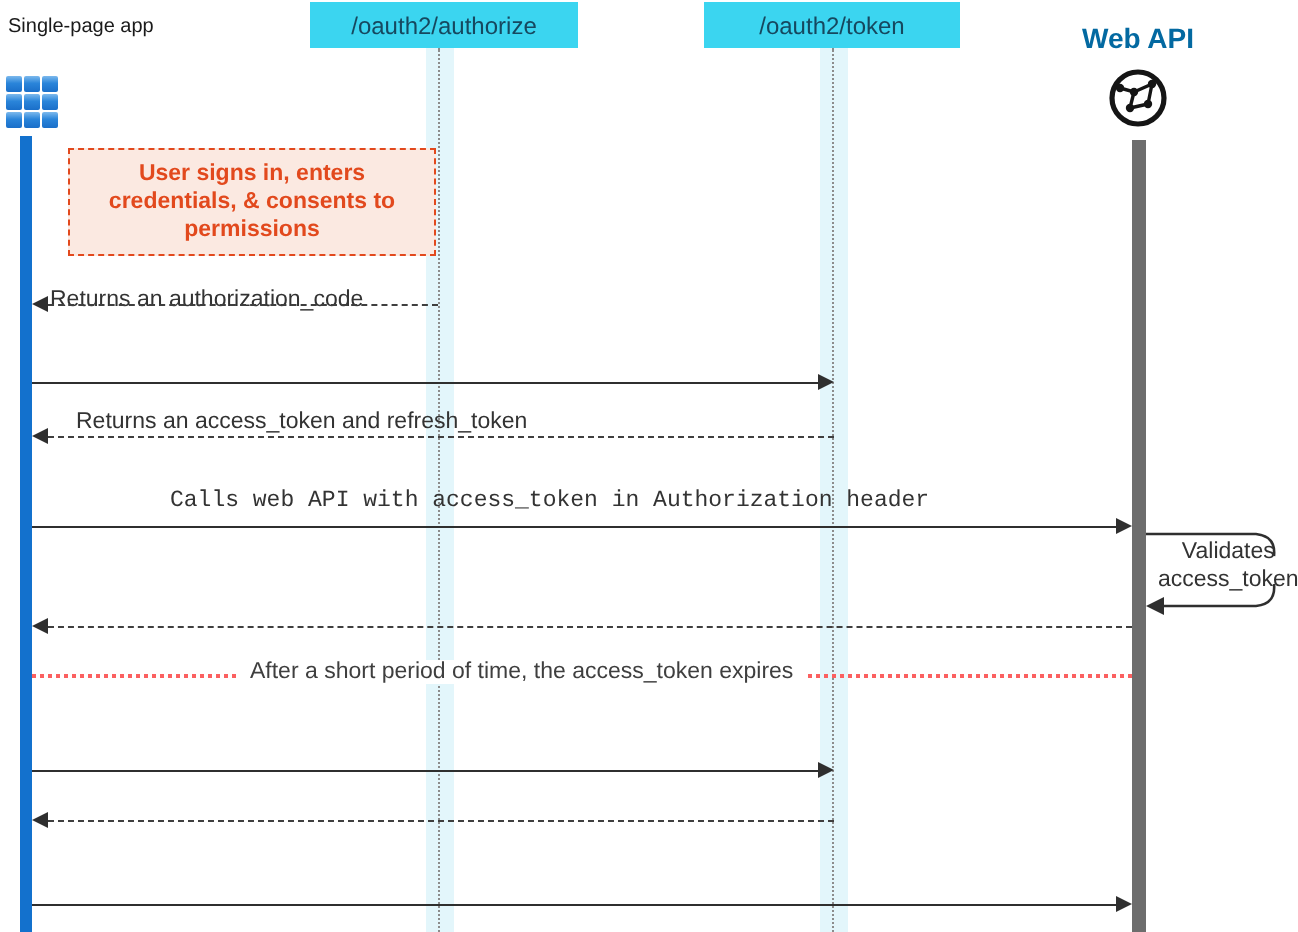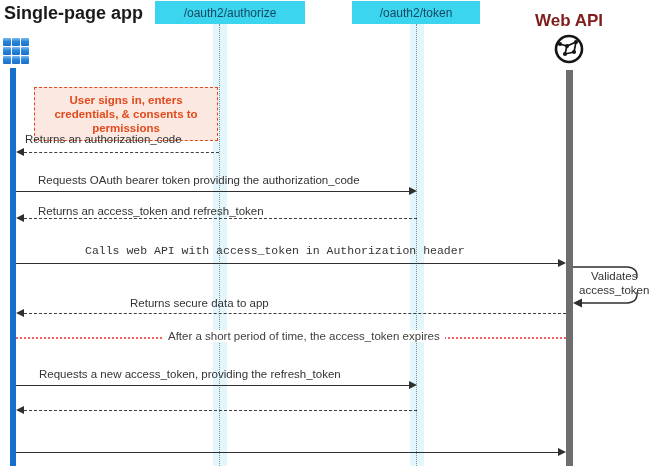--- a/index.html
+++ b/index.html
@@ -3,52 +3,52 @@
 <meta charset="utf-8">
 <style>
   * { margin:0; padding:0; box-sizing:border-box; }
   html,body { background:#fff; }
   body { font-family:"Liberation Sans", sans-serif; }
   .diagram { position:relative; width:649px; height:466px; background:#fff; overflow:hidden;
              font-size:11.5px; color:#333; }
   .abs { position:absolute; }
 
   
-  .spa-title { left:4px; top:6px; font-weight:bold; font-size:18px; line-height:15px; color:#1a1a1a; }
+  .spa-title { left:4px; top:6px; font-weight:normal; font-size:10px; line-height:15px; color:#1a1a1a; }
   .grid-icon { left:3px; top:38px; width:26px; height:26px; display:grid;
                grid-template-columns:repeat(3,1fr); grid-template-rows:repeat(3,1fr); gap:1.5px; }
   .grid-icon span { background:linear-gradient(180deg,#7cb9ed 0%,#2a85da 45%,#1a6fc9 100%); border-radius:1px; }
 
   .ep-box { top:1px; height:23px; background:#3bd5f0; color:#16485f; display:flex;
             align-items:center; justify-content:center; font-size:12px; }
-  .ep-authorize { left:155px; width:150px; }
+  .ep-authorize { left:155px; width:134px; }
   .ep-token     { left:352px; width:128px; }
 
   .webapi-title { left:529px; top:11px; width:80px; text-align:center; font-weight:bold;
-                  font-size:17px; color:#7f1d1d; }
+                  font-size:14px; color:#0369a1; }
   .globe { left:553px; top:33px; }
 
   
   .band { top:24px; height:442px; width:14px; background:#e3f6fb; }
   .band-authorize { left:213px; }
   .band-token     { left:410px; }
   .dotline { top:24px; height:442px; width:0; border-left:1px dotted #8c8c8c; }
   .dot-authorize { left:219px; }
   .dot-token     { left:416px; }
   .spa-bar { left:10px; top:68px; width:6px; height:398px; background:#1371cd; }
   .api-bar { left:566px; top:70px; width:7px; height:396px; background:#6d6d6d; }
 
   
   .note-signin { left:34px; top:74px; width:184px; height:54px; background:#fbe9e1;
                  border:1px dashed #e2491d; color:#e2491d; font-weight:600; text-align:center;
-                 padding:5px 8px 0; line-height:14px;margin-top:13px; }
+                 padding:5px 8px 0; line-height:14px; }
 
   
   .msg-text { white-space:nowrap; color:#333; }
-  .t1 { left:25px;  top:133px; }
+  .t1 { left:25px;  top:144px; }
   .t2 { left:38px;  top:174px; }
   .t3 { left:38px;  top:205px; }
   .t4 { left:85px;  top:244px;font-family:Liberation Mono, monospace; }
   .t6 { left:130px; top:297px; }
   .t7 { left:39px;  top:368px; }
   .t8 { left:38px;  top:394px; }
   .t9 { left:84px;  top:435px; }
 
   
   .line { height:0; }
@@ -75,21 +75,21 @@
   .a7 { left:409px; top:381px; }
   .a8 { left:16px;  top:406px; }
   .a9 { left:558px; top:448px; }
 
   
   .loop-svg { left:566px; top:258px; }
   .validates { left:579px; top:269px; line-height:14px; white-space:nowrap; color:#333;text-align:center; }
 
   
   .red-line { left:16px; top:337px; width:550px; height:0; border-top:2px dotted #fb6060; }
-  .expires-text { left:120px; top:330px; background:#fff; padding:0 5px; color:#3f3f3f;margin-left:43px; }
+  .expires-text { left:120px; top:330px; background:#fff; padding:0 5px; color:#3f3f3f; }
 </style>
 </head>
 <body>
 
 <div class="diagram">
 
   <div class="abs band band-authorize"></div>
   <div class="abs band band-token"></div>
   <div class="abs dotline dot-authorize"></div>
   <div class="abs dotline dot-token"></div>
@@ -128,21 +128,20 @@
     <circle cx="12" cy="21" r="2.1" fill="#151515"></circle>
     <circle cx="21" cy="19" r="2.1" fill="#151515"></circle>
   </svg>
 
   <div class="abs note-signin">User signs in, enters credentials, &amp; consents to permissions</div>
 
   <div class="abs msg-text t1">Returns an authorization_code</div>
   <div class="abs line dashed l1"></div>
   <div class="abs ah ah-left a1"></div>
 
-  <div class="abs msg-text t2">Requests OAuth bearer token providing the authorization_code</div>
   <div class="abs line solid l2"></div>
   <div class="abs ah ah-right a2"></div>
 
   <div class="abs msg-text t3">Returns an access_token and refresh_token</div>
   <div class="abs line dashed l3"></div>
   <div class="abs ah ah-left a3"></div>
 
   <div class="abs msg-text t4">Calls web API with access_token in Authorization header</div>
   <div class="abs line solid l4"></div>
   <div class="abs ah ah-right a4"></div>
@@ -150,28 +149,26 @@
   <svg class="abs loop-svg" width="84" height="54" viewBox="0 0 84 54">
     <path d="M7 9 H62 Q72 10 71 20" fill="none" stroke="#2f2f2f" stroke-width="1.3"></path>
     <path d="M71 34 Q72 44 62 45 H16" fill="none" stroke="#2f2f2f" stroke-width="1.3"></path>
     <polygon points="7,45 16,40.5 16,49.5" fill="#2f2f2f"></polygon>
   </svg>
   <div class="abs validates">
     <div>Validates</div>
     <div>access_token</div>
   </div>
 
-  <div class="abs msg-text t6">Returns secure data to app</div>
   <div class="abs line dashed l6"></div>
   <div class="abs ah ah-left a6"></div>
 
   <div class="abs red-line"></div>
   <div class="abs expires-text">After a short period of time, the access_token expires</div>
 
-  <div class="abs msg-text t7">Requests a new access_token, providing the refresh_token</div>
   <div class="abs line solid l7"></div>
   <div class="abs ah ah-right a7"></div>
 
   <div class="abs line dashed l8"></div>
   <div class="abs ah ah-left a8"></div>
 
   <div class="abs line solid l9"></div>
   <div class="abs ah ah-right a9"></div>
 
 </div>

